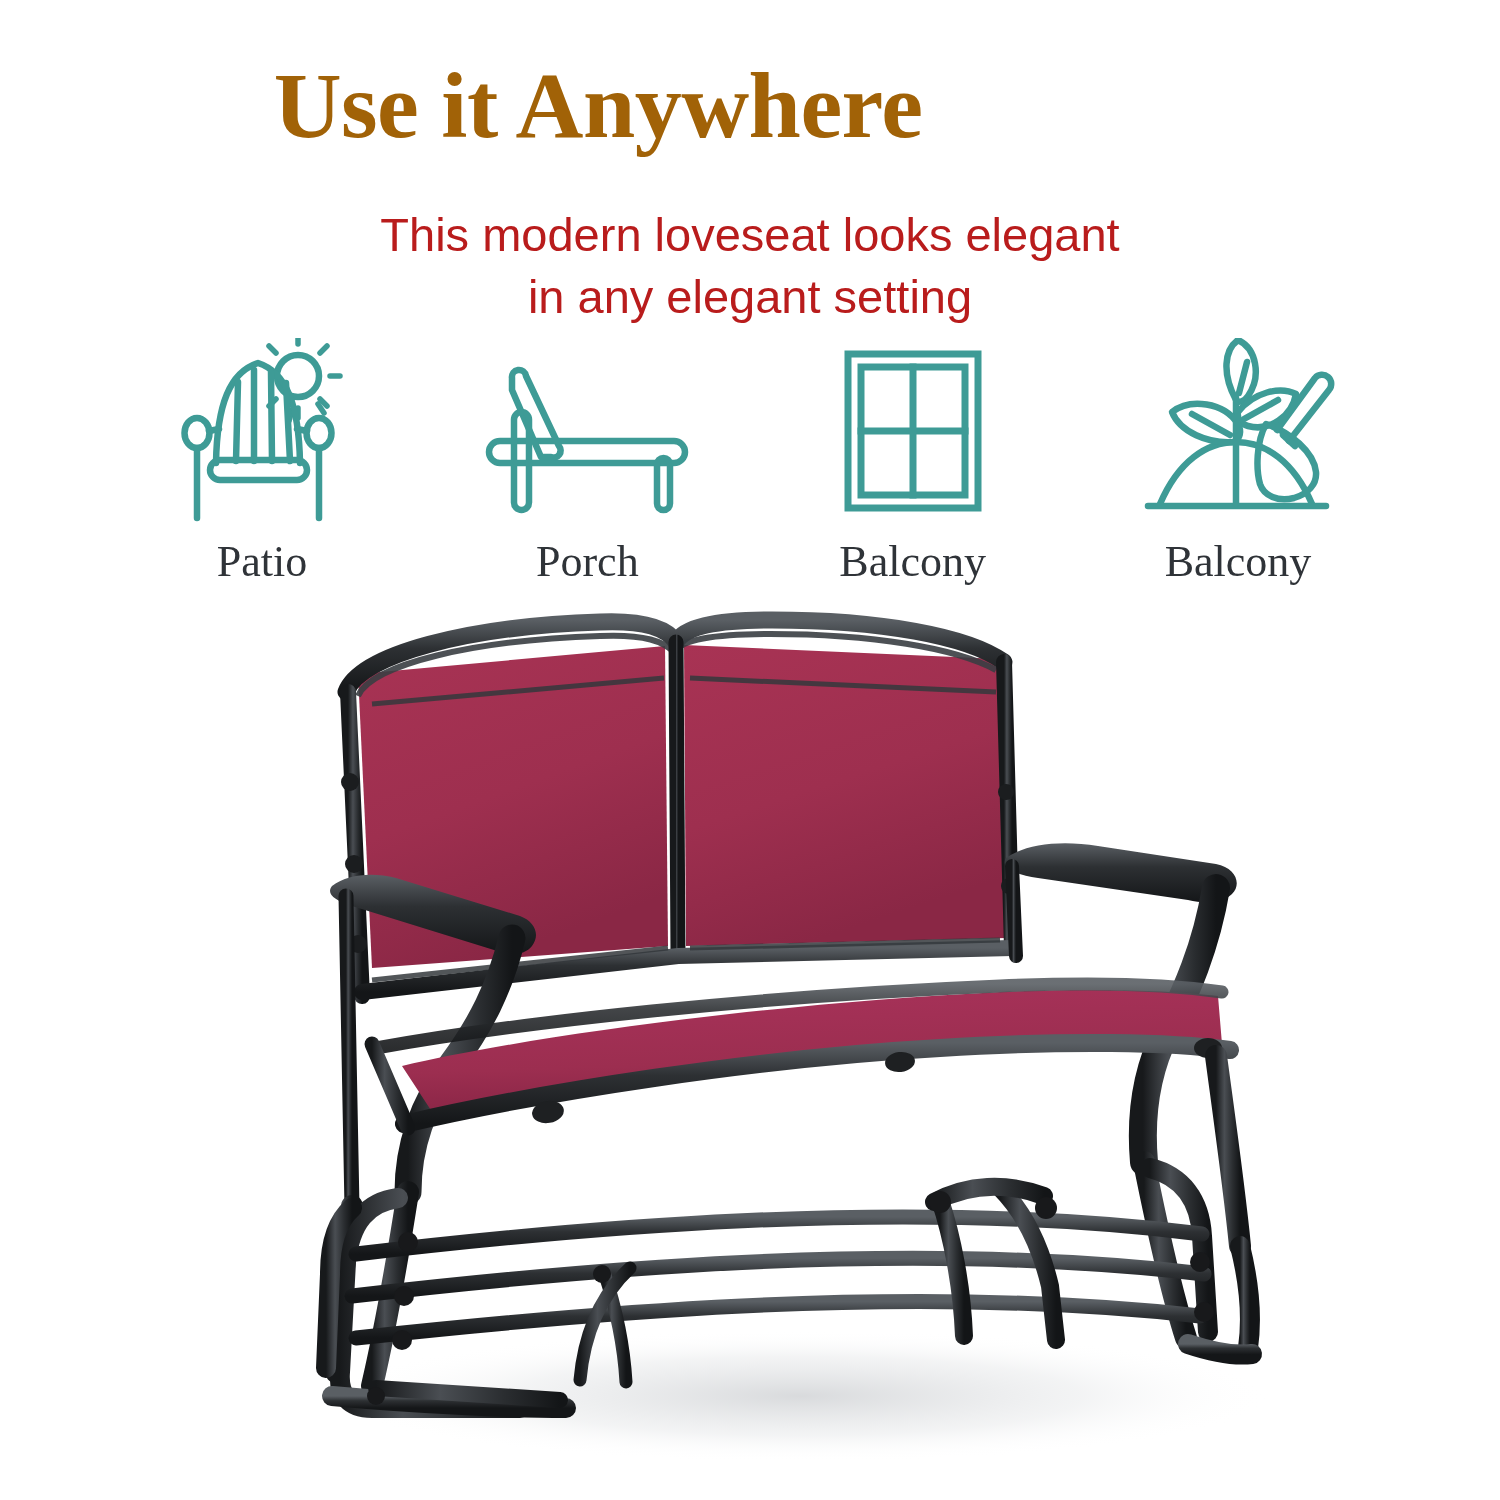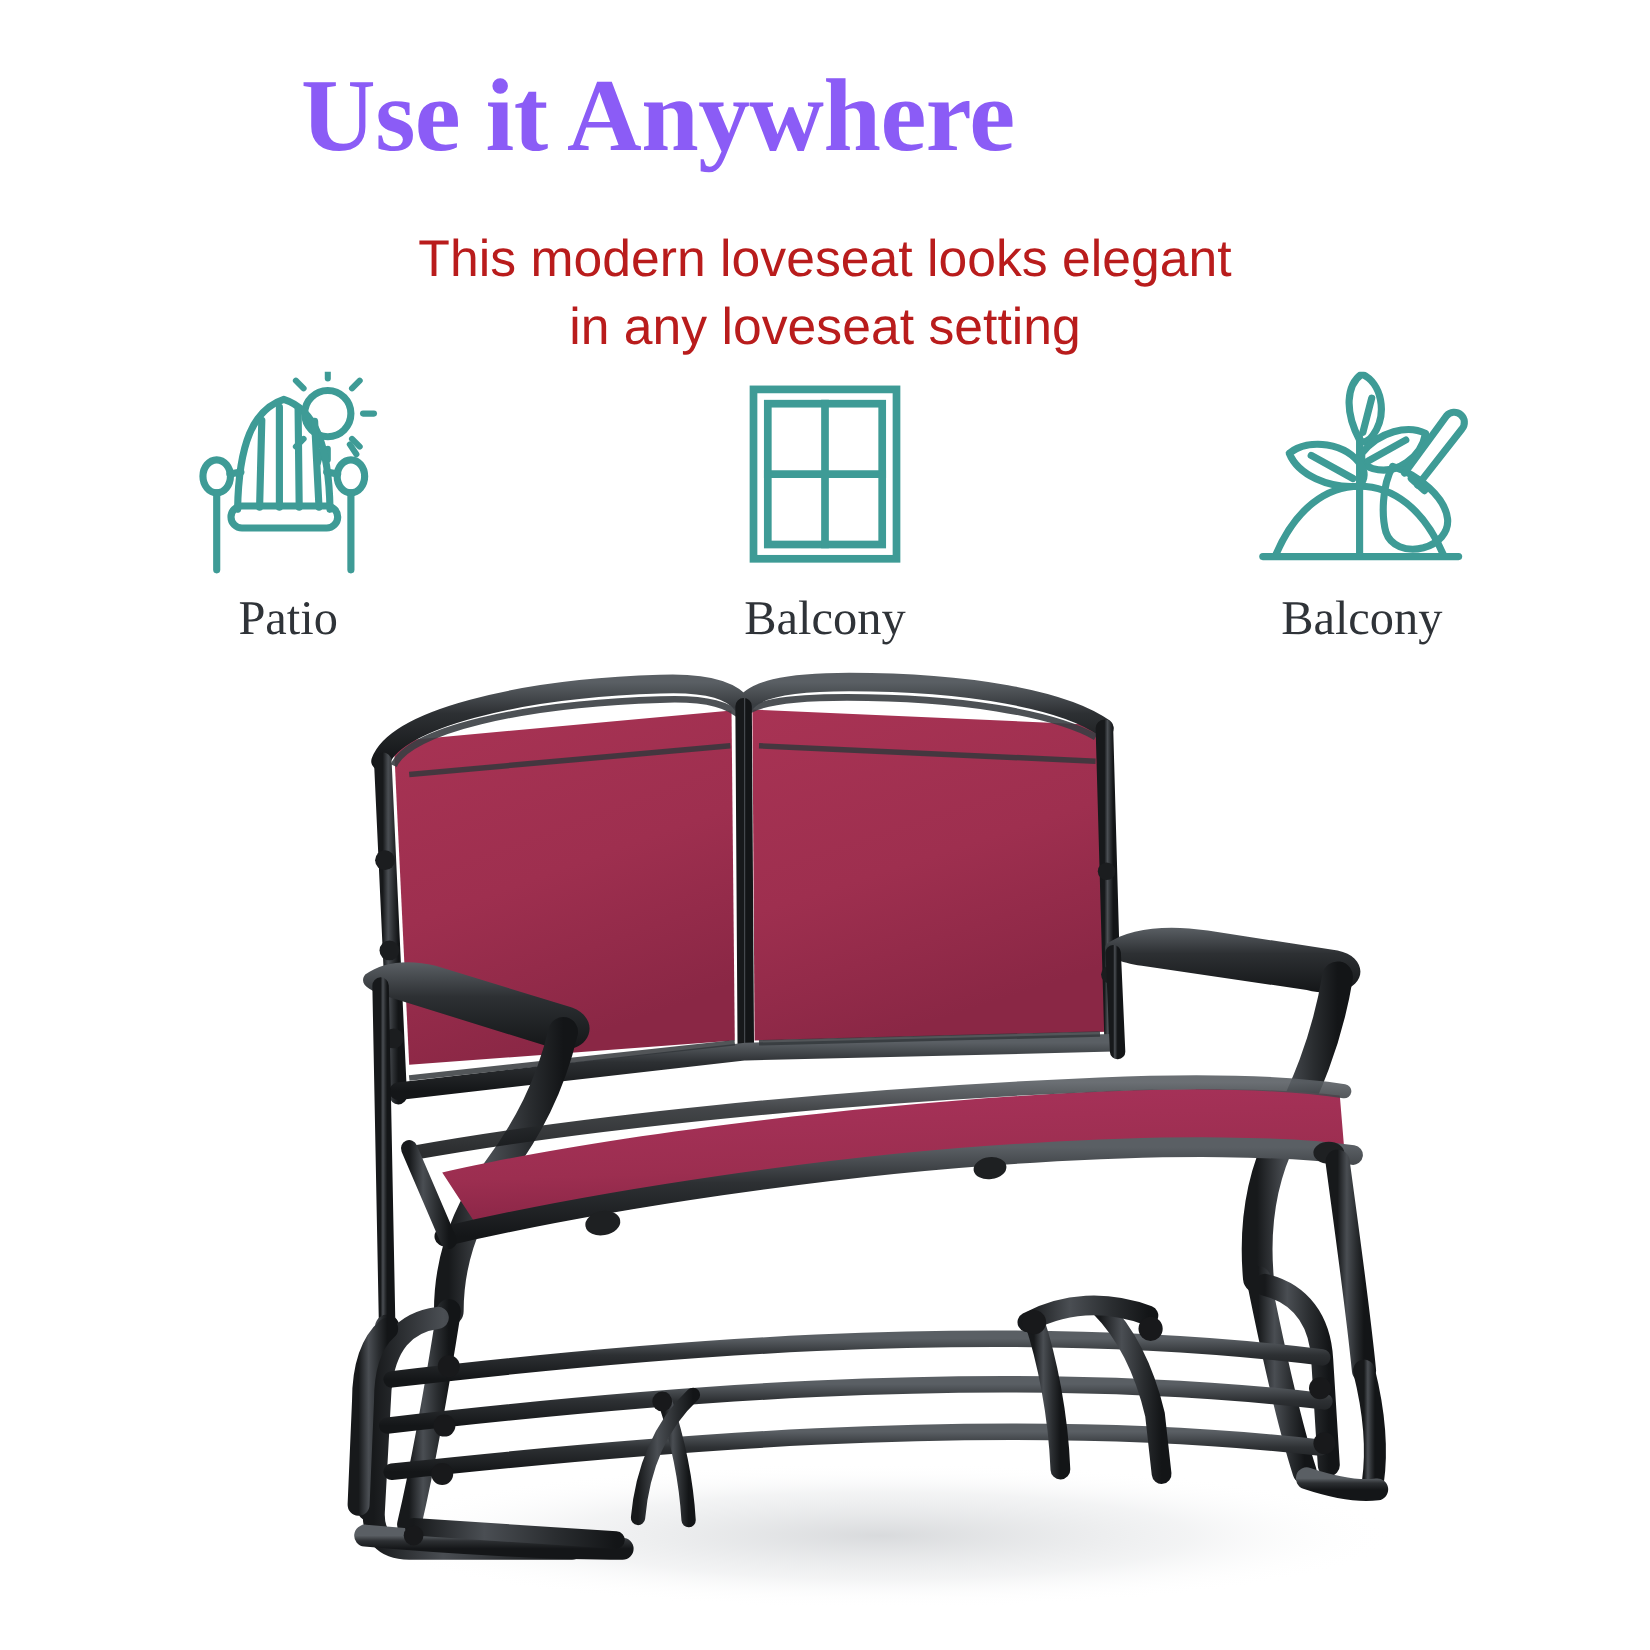--- a/index.html
+++ b/index.html
@@ -20,21 +20,21 @@
   .headline {
     position: absolute;
     top: 56px;
     left: 0;
     width: 1196px;
     text-align: center;
     font-family: "Liberation Serif", serif;
     font-size: 94px;
     line-height: 1.06;
     font-weight: 700;
-    color: #8b5cf6;
+    color: #a16207;
     letter-spacing: -0.5px;
   }
   .subhead {
     position: absolute;
     top: 204px;
     left: 0;
     width: 1500px;
     text-align: center;
     font-family: "Liberation Sans", sans-serif;
     font-size: 47px;
@@ -90,21 +90,21 @@
 </style>
 </head>
 <body>
 
 <div id="page">
 
   <div class="headline">Use it Anywhere</div>
 
   <div class="subhead">
     <span class="ln">This modern loveseat looks elegant</span>
-    <span class="ln">in any loveseat setting</span>
+    <span class="ln">in any elegant setting</span>
   </div>
 
   <div class="features">
 
     <div class="feature">
       <div class="feature-icon">
         <svg width="180" height="186" viewBox="0 0 180 186" fill="none" stroke="#3E9B96" stroke-width="6.5" stroke-linecap="round" stroke-linejoin="round">
 
           <circle cx="126" cy="38" r="21"></circle>
 
@@ -134,20 +134,35 @@
           <line x1="37" y1="93" x2="47" y2="91"></line>
           <line x1="135" y1="93" x2="125" y2="91"></line>
 
           <line x1="25" y1="110" x2="25" y2="180"></line>
           <line x1="147" y1="110" x2="147" y2="180"></line>
         </svg>
       </div>
       <div class="feature-label">Patio</div>
     </div>
 
+    <div class="feature">
+      <div class="feature-icon">
+        <svg width="212" height="186" viewBox="0 0 212 186" fill="none" stroke="#3E9B96" stroke-width="6.5" stroke-linecap="round" stroke-linejoin="round">
+
+          <rect x="8" y="103" width="196" height="22" rx="11"></rect>
+
+          <path d="M31 52 L31 40 A7 7 0 0 1 45 38 L78 108 A7 7 0 0 1 70 119 L60 119 Z" stroke-width="6.5"></path>
+
+          <rect x="33" y="74" width="15" height="98" rx="7.5"></rect>
+
+          <rect x="176" y="120" width="13" height="52" rx="6.5"></rect>
+        </svg>
+      </div>
+      <div class="feature-label">Porch</div>
+    </div>
 
     <div class="feature">
       <div class="feature-icon">
         <svg width="148" height="186" viewBox="0 0 148 186" fill="none" stroke="#3E9B96" stroke-width="7" stroke-linecap="square" stroke-linejoin="miter">
 
           <rect x="9" y="16" width="130" height="154"></rect>
 
           <rect x="22" y="29" width="104" height="128"></rect>
 
           <line x1="74" y1="29" x2="74" y2="157"></line>

